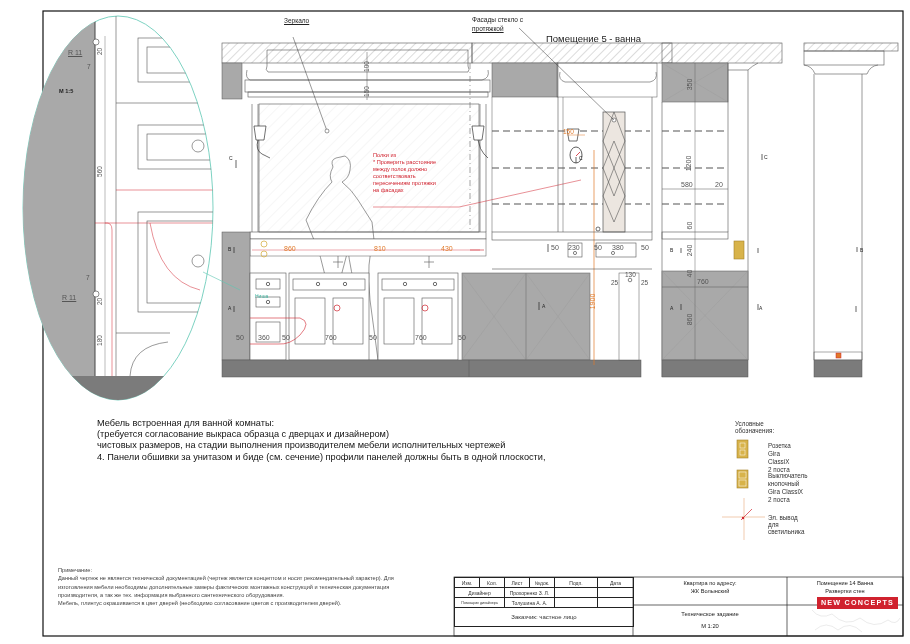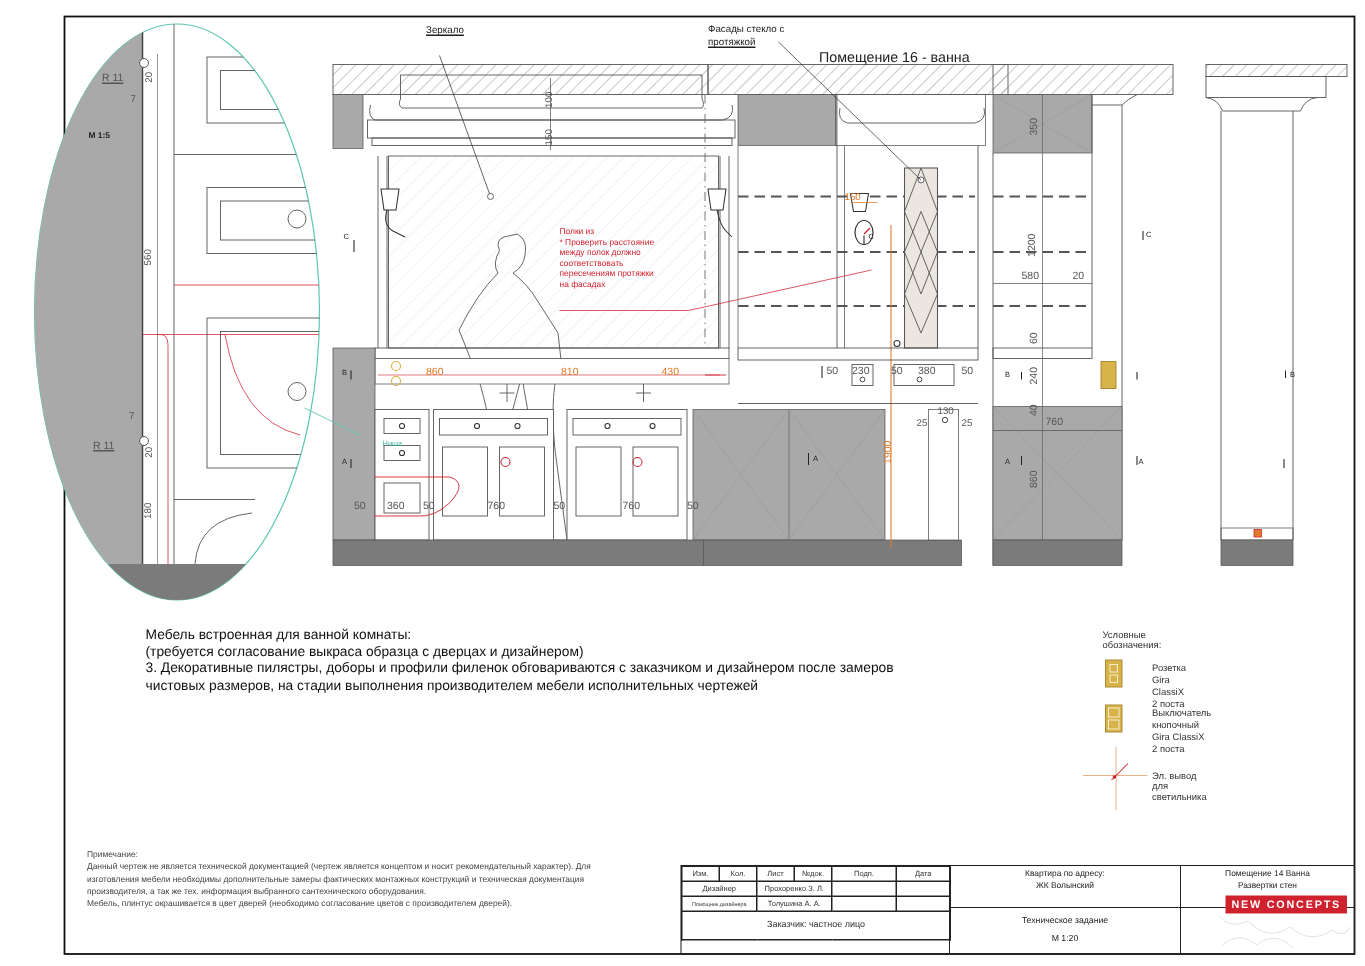--- a/index.html
+++ b/index.html
@@ -274,21 +274,21 @@
 
   <g stroke="#ccc" stroke-width="0.4" fill="none">
     <path d="M812 610 Q820 620 832 614 Q846 628 860 618 Q874 630 888 620 Q896 626 900 618"></path>
     <path d="M815 630 Q826 620 838 630 Q850 620 862 632"></path>
   </g>
 </svg>
 
 <div class="t" style="left:284px;top:17px;font-size:6.5px;text-decoration:underline;">Зеркало</div>
 <div class="t" style="left:472px;top:16px;font-size:6.5px;">Фасады стекло с</div>
 <div class="t" style="left:472px;top:25px;font-size:6.5px;text-decoration:underline;">протяжкой</div>
-<div class="t" style="left:546px;top:33px;font-size:9.5px;">Помещение 16 - ванна</div>
+<div class="t" style="left:546px;top:33px;font-size:9.5px;">Помещение 5 - ванна</div>
 <div class="t" style="left:59px;top:88px;font-size:5.6px;font-weight:bold;">M 1:5</div>
 
 <div class="t red" style="left:373px;top:152px;font-size:5.6px;line-height:7.1px;">
   <div>Полки из</div>
   <div>* Проверить расстояние</div>
   <div>между полок должно</div>
   <div>соответствовать</div>
   <div>пересечениям протяжки</div>
   <div>на фасадах</div>
 </div>
@@ -343,22 +343,22 @@
 <div class="t" style="left:670px;top:247px;font-size:5px;">B</div>
 <div class="t" style="left:860px;top:247px;font-size:5px;">B</div>
 <div class="t" style="left:228px;top:305px;font-size:5px;">A</div>
 <div class="t" style="left:542px;top:303px;font-size:5px;">A</div>
 <div class="t" style="left:670px;top:305px;font-size:5px;">A</div>
 <div class="t" style="left:759px;top:305px;font-size:5px;">A</div>
 
 <div class="notes">
   <div>Мебель встроенная  для ванной комнаты:</div>
   <div>(требуется согласование выкраса образца с дверцах и дизайнером)</div>
-  <div>3. Декоративные пилястры, доборы и профили филенок обговариваются с заказчиком и дизайнером после замеров</div>
   <div>чистовых размеров, на стадии выполнения производителем мебели исполнительных чертежей</div>
+  <div>4. Панели обшивки за унитазом и биде (см. сечение) профили панелей должны быть в одной плоскости,</div>
 </div>
 
 <div class="legend">
   <div style="position:absolute;left:0;top:0;">Условные обозначения:</div>
   <div style="position:absolute;left:33px;top:22px;line-height:8px;">
     <div>Розетка Gira ClassiX</div>
     <div>2 поста</div>
   </div>
   <div style="position:absolute;left:33px;top:52px;line-height:8px;">
     <div>Выключатель кнопочный Gira ClassiX</div>

